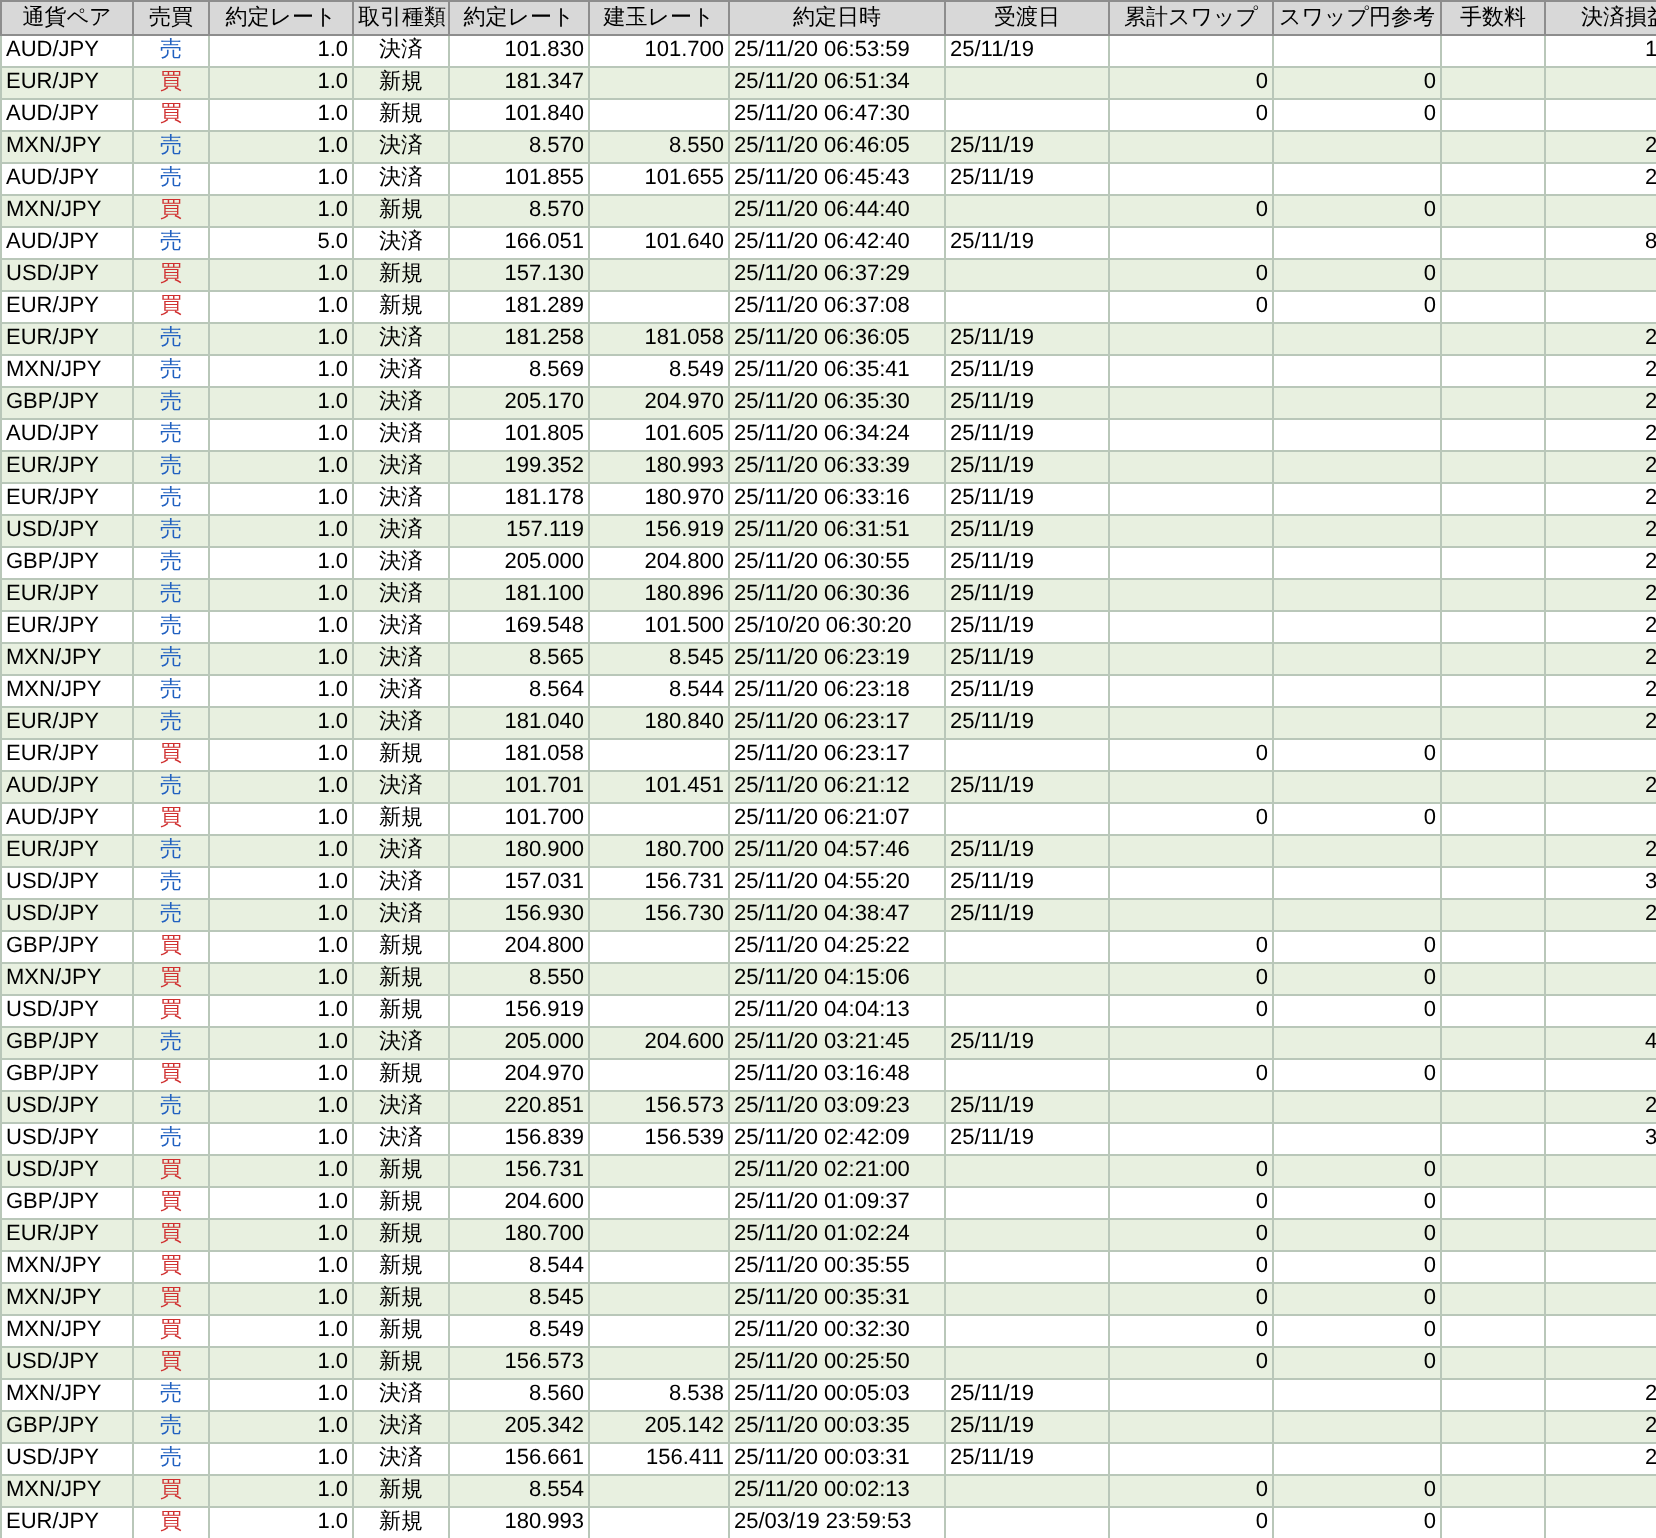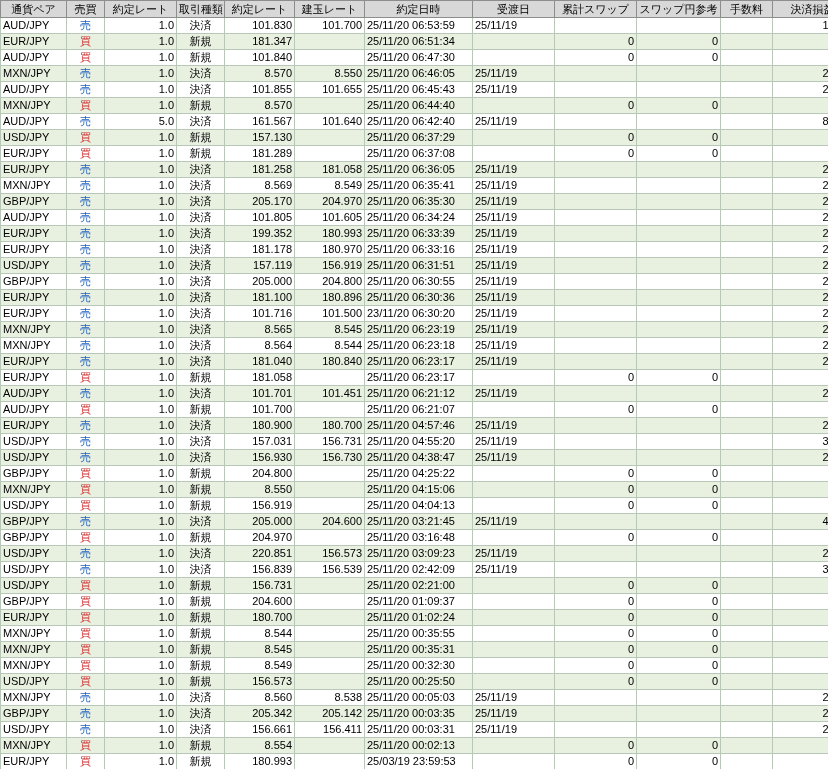--- a/index.html
+++ b/index.html
@@ -181,21 +181,21 @@
           <td class="r">0</td>
           <td class="r">0</td>
           <td class="r"></td>
           <td class="r"></td>
         </tr>
         <tr class="even">
           <td class="l">AUD/JPY</td>
           <td class="c"><span class="sell">売</span></td>
           <td class="r">5.0</td>
           <td class="c">決済</td>
-          <td class="r">161.567</td>
+          <td class="r">166.051</td>
           <td class="r">101.640</td>
           <td class="l">25/11/20 06:42:40</td>
           <td class="l">25/11/19</td>
           <td class="r"></td>
           <td class="r"></td>
           <td class="r"></td>
           <td class="r">8,000</td>
         </tr>
         <tr class="odd">
           <td class="l">USD/JPY</td>
@@ -349,23 +349,23 @@
           <td class="r"></td>
           <td class="r"></td>
           <td class="r"></td>
           <td class="r">2,040</td>
         </tr>
         <tr class="even">
           <td class="l">EUR/JPY</td>
           <td class="c"><span class="sell">売</span></td>
           <td class="r">1.0</td>
           <td class="c">決済</td>
-          <td class="r">101.716</td>
+          <td class="r">169.548</td>
           <td class="r">101.500</td>
-          <td class="l">23/11/20 06:30:20</td>
+          <td class="l">25/10/20 06:30:20</td>
           <td class="l">25/11/19</td>
           <td class="r"></td>
           <td class="r"></td>
           <td class="r"></td>
           <td class="r">2,160</td>
         </tr>
         <tr class="odd">
           <td class="l">MXN/JPY</td>
           <td class="c"><span class="sell">売</span></td>
           <td class="r">1.0</td>

